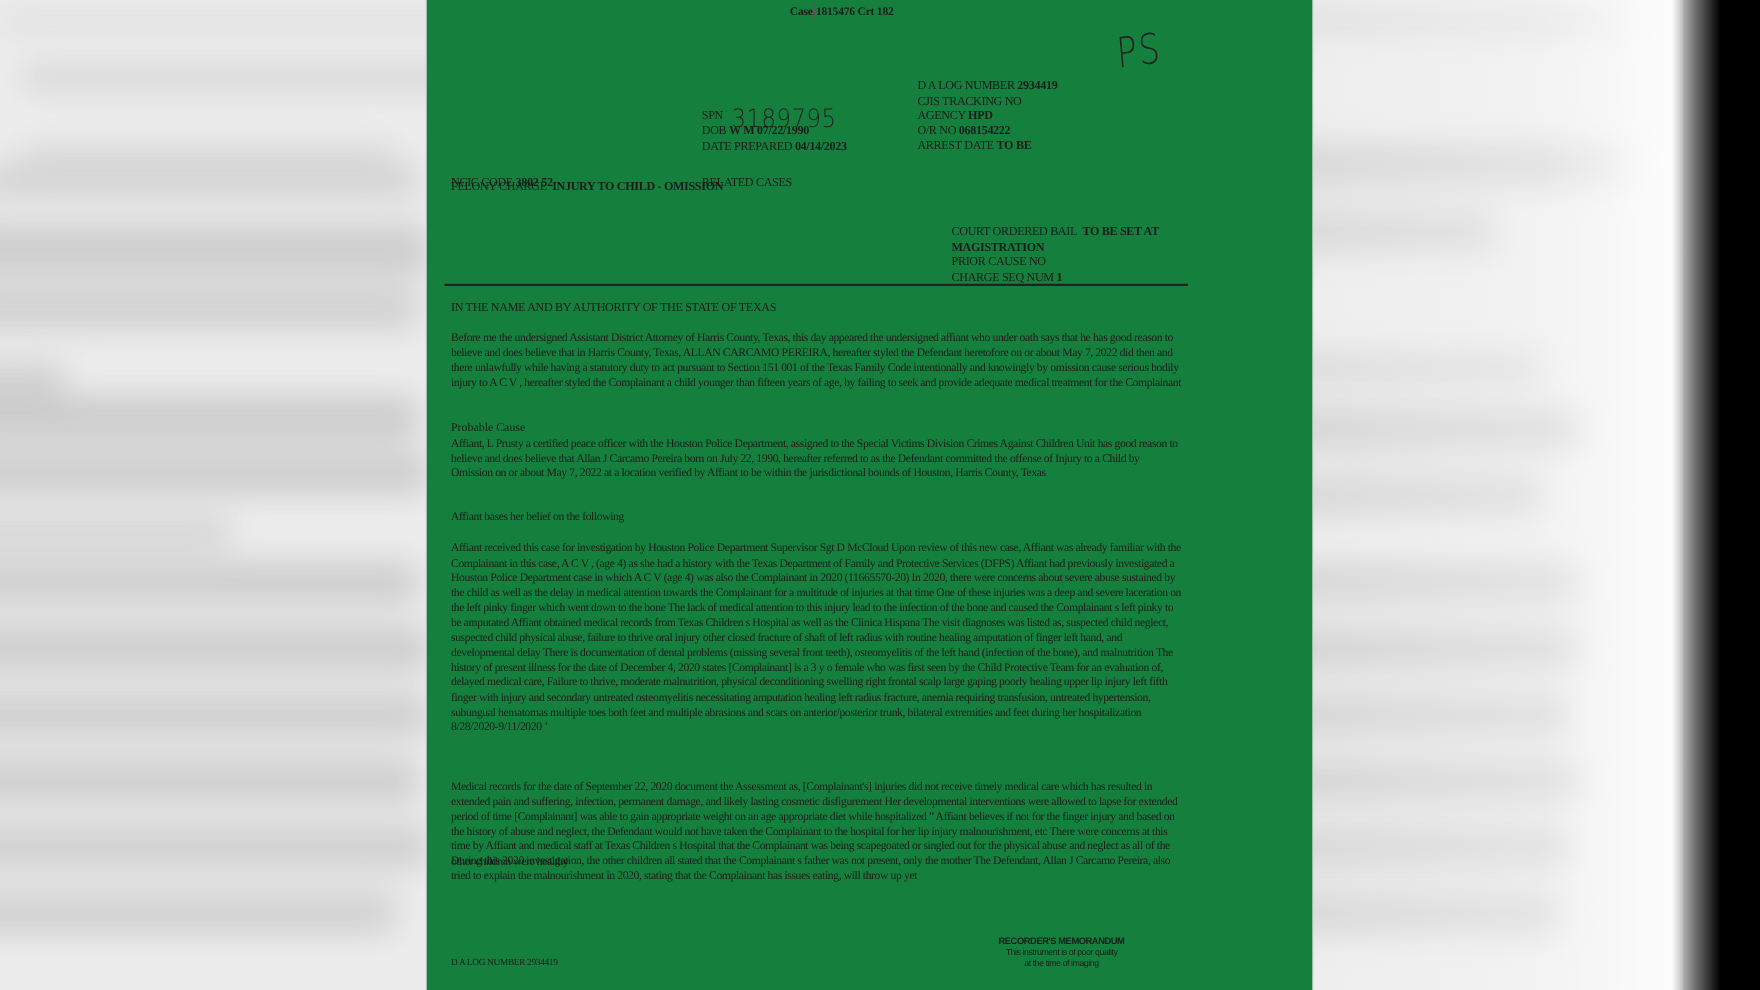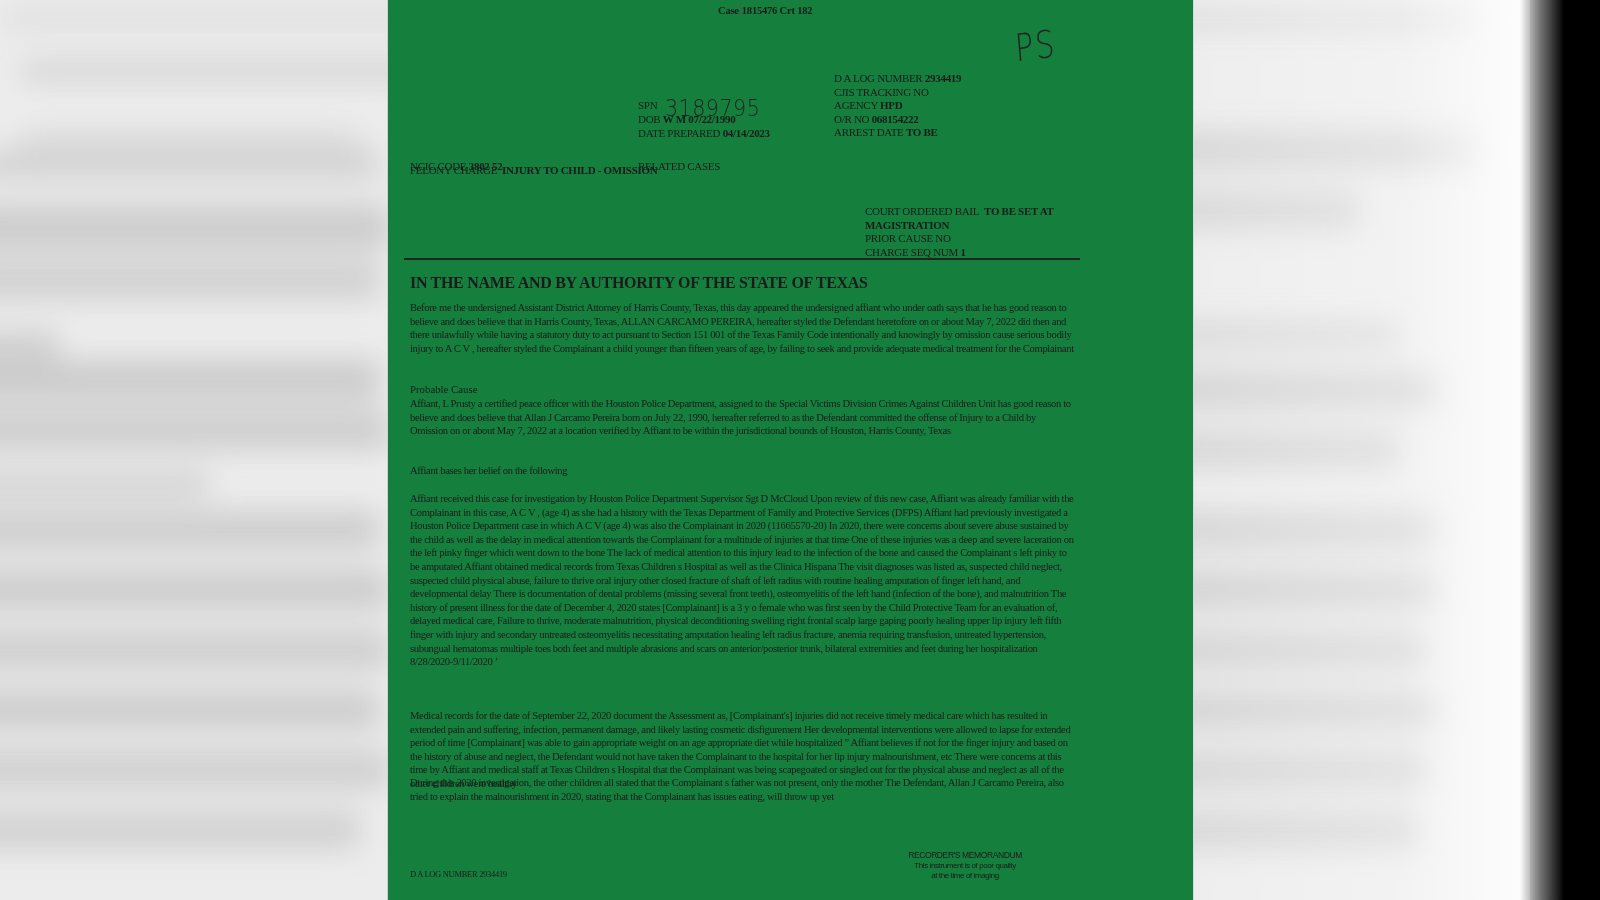--- a/index.html
+++ b/index.html
@@ -31,35 +31,35 @@
     .spn-row { display: flex; align-items: center; height: 14px; }
     .spn-hand { font-family: "DejaVu Sans", sans-serif; font-size: 23px; font-weight: 300; line-height: 20px; margin-left: 8px; letter-spacing: 0.5px; transform: scaleX(0.9); transform-origin: left bottom; color: #222; position: relative; top: 2px; }
 
     .row2-left { left: 22px; top: 160px; }
     .row2-mid { left: 250px; top: 160px; }
     .felony { left: 22px; top: 164px; }
     .cause-left { left: 22px; top: 205px; width: 300px; }
     .cause-right { left: 446px; top: 205px; width: 250px; margin-left: 31px; }
     .hrule { position: absolute; left: 16px; top: 258px; width: 676px; height: 2px; background: #222; }
 
-    .authority { position: absolute; left: 22px; top: 274px; font-size: 16px; font-weight: bold; text-transform: uppercase; letter-spacing: -0.3px; }
+    .authority { position: absolute; left: 22px; top: 274px; font-size: 11px; font-weight: normal; text-transform: uppercase; letter-spacing: -0.3px; }
 
     .body-text { position: absolute; left: 22px; width: 666px; font-size: 10.6px; line-height: 13.6px; letter-spacing: -0.35px; text-align: left; }
     .body-text b { font-weight: normal; }
     .p1 { top: 301px; }
     .pc-label { position: absolute; left: 22px; top: 383px; font-size: 10.8px; }
     .p2 { top: 397px; }
     .p3 { top: 464px; }
     .p4 { top: 492px; }
     .p5 { top: 709px; }
     .p6 { top: 776px; }
 
     .footer-log { position: absolute; left: 22px; top: 869px; font-size: 8.5px; text-transform: uppercase; letter-spacing: -0.3px; }
     .recorder { position: absolute; left: 502px; top: 850px; width: 150px; text-align: center; font-family: "Liberation Sans", sans-serif; font-size: 8px; line-height: 10.5px; letter-spacing: -0.4px; }
-    .recorder .title { font-weight: normal; text-transform: uppercase; font-size: 8.5px; }
+    .recorder .title { font-weight: bold; text-transform: uppercase; font-size: 8.5px; }
   </style>
 </head>
 <body>
 
 <div class="bg-layer">
   <div class="bg-blur">
     <div class="bg-line" style="left:40px;top:20px;width:560px;height:18px;background:#dcdcdc"></div>
     <div class="bg-line" style="left:60px;top:70px;width:420px;background:#d2d2d2"></div>
     <div class="bg-line" style="left:60px;top:140px;width:340px;height:30px;background:#d8d8d8"></div>
     <div class="bg-line" style="left:20px;top:160px;width:400px;height:30px;background:#cfcfcf"></div>

